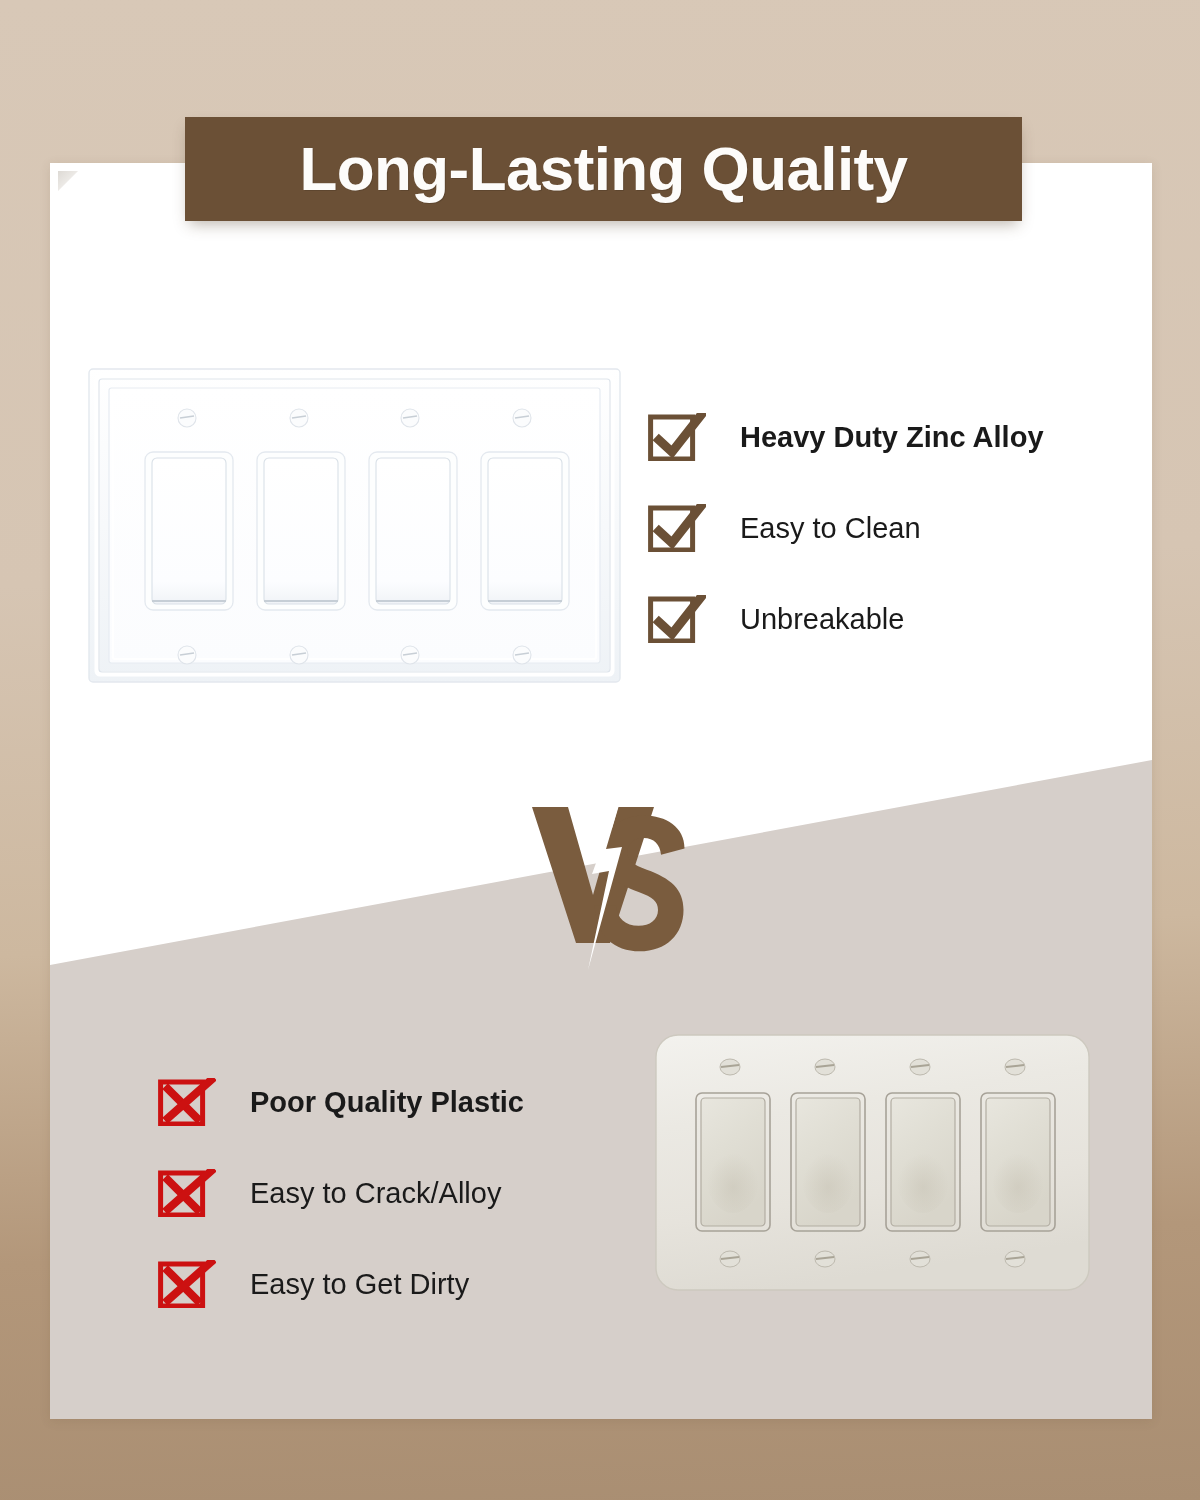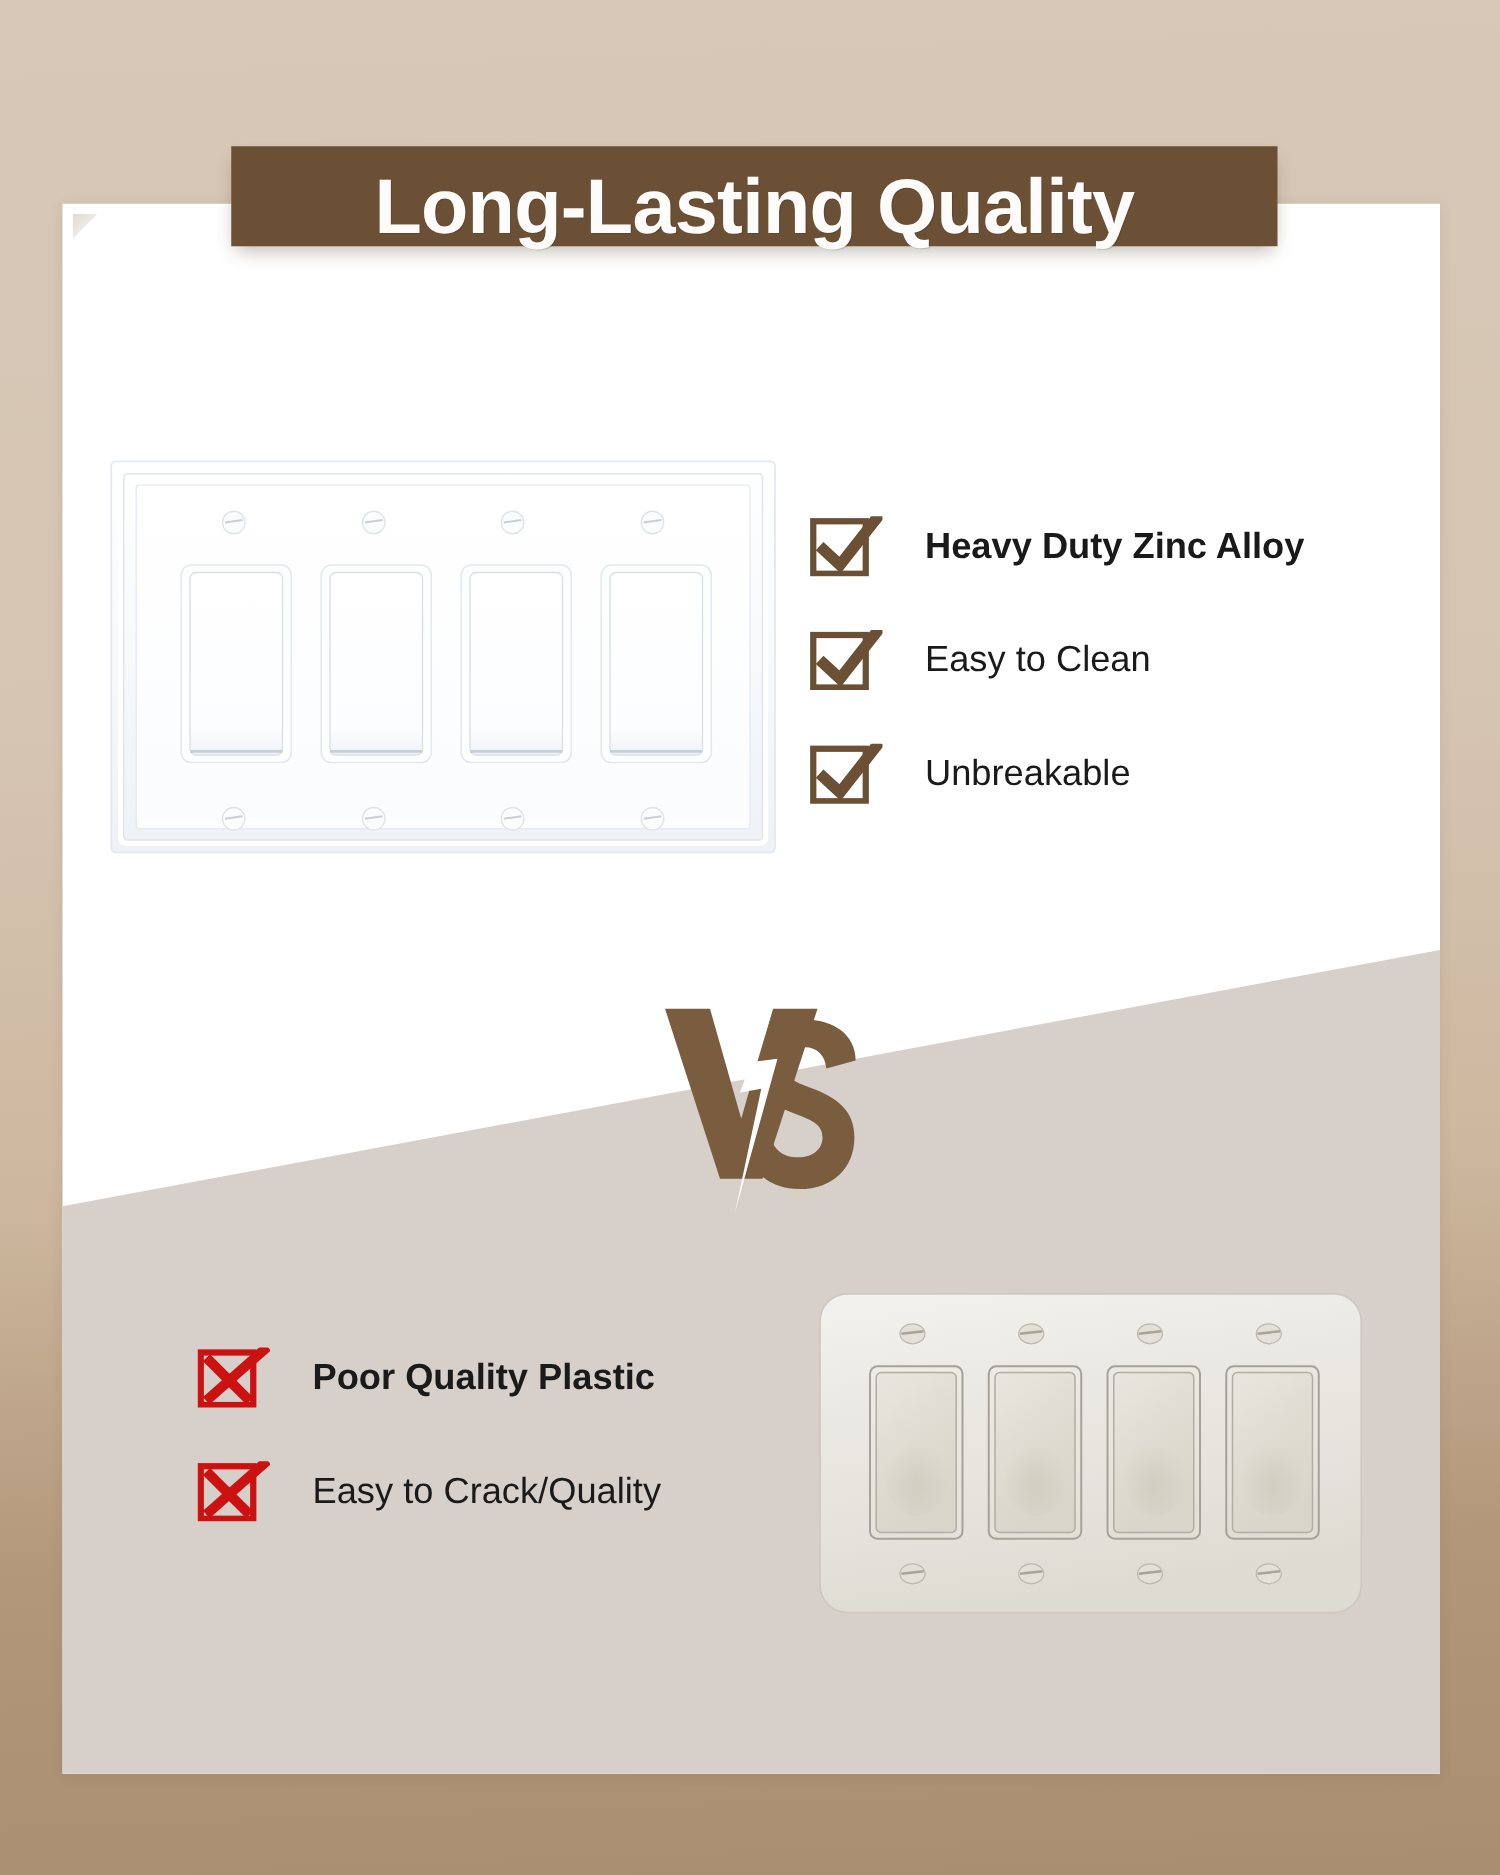--- a/index.html
+++ b/index.html
@@ -35,23 +35,23 @@
     width: 22px; height: 22px;
     background: linear-gradient(135deg, #d7d3cd 0%, #e9e6e2 45%, #ffffff 46%);
     clip-path: polygon(0 0, 100% 0, 0 100%);
     opacity: .85;
   }
 
   
   .banner {
     position: absolute;
     left: 185px; top: 117px;
-    width: 837px; height: 80px;
+    width: 837px; height: 104px;
     background: #6b5036;
-    display: flex; align-items: flex-end; justify-content: center;
+    display: flex; align-items: center; justify-content: center;
     box-shadow: 0 7px 14px -4px rgba(80,60,40,.38);
     z-index: 6;
   }
   .banner-text {
     color: #fdfcfa;
     font-size: 62px;
     font-weight: bold;
     letter-spacing: -.6px;
     line-height: 1;
     white-space: nowrap;
@@ -227,23 +227,33 @@
     </div>
 
     <div class="bullet">
       <span class="bullet-icon">
         <svg viewBox="0 0 58 48" width="58" height="48">
           <rect x="2.6" y="4" width="42" height="42" fill="none" stroke="#cc1111" stroke-width="5"></rect>
           <path d="M10 11 L39 40" stroke="#cc1111" stroke-width="8" stroke-linecap="square"></path>
           <path d="M10 40 L53 2" stroke="#cc1111" stroke-width="8" stroke-linecap="square"></path>
         </svg>
       </span>
-      <span class="bullet-label">Easy to Crack/Quality</span>
-    </div>
-
+      <span class="bullet-label">Easy to Crack/Alloy</span>
+    </div>
+
+    <div class="bullet">
+      <span class="bullet-icon">
+        <svg viewBox="0 0 58 48" width="58" height="48">
+          <rect x="2.6" y="4" width="42" height="42" fill="none" stroke="#cc1111" stroke-width="5"></rect>
+          <path d="M10 11 L39 40" stroke="#cc1111" stroke-width="8" stroke-linecap="square"></path>
+          <path d="M10 40 L53 2" stroke="#cc1111" stroke-width="8" stroke-linecap="square"></path>
+        </svg>
+      </span>
+      <span class="bullet-label">Easy to Get Dirty</span>
+    </div>
   </div>
 
   <div style="position:absolute;left:605px;top:871px;width:435px;height:257px;">
     <svg viewBox="0 0 435 257" width="435" height="257">
       <defs>
         <linearGradient id="badBody" x1="0" y1="0" x2="0.25" y2="1">
           <stop offset="0" stop-color="#f3f2ee"></stop>
             <stop offset=".35" stop-color="#ebe9e3"></stop>
           <stop offset=".7" stop-color="#e6e3dc"></stop>
             <stop offset="1" stop-color="#dedbd3"></stop>

